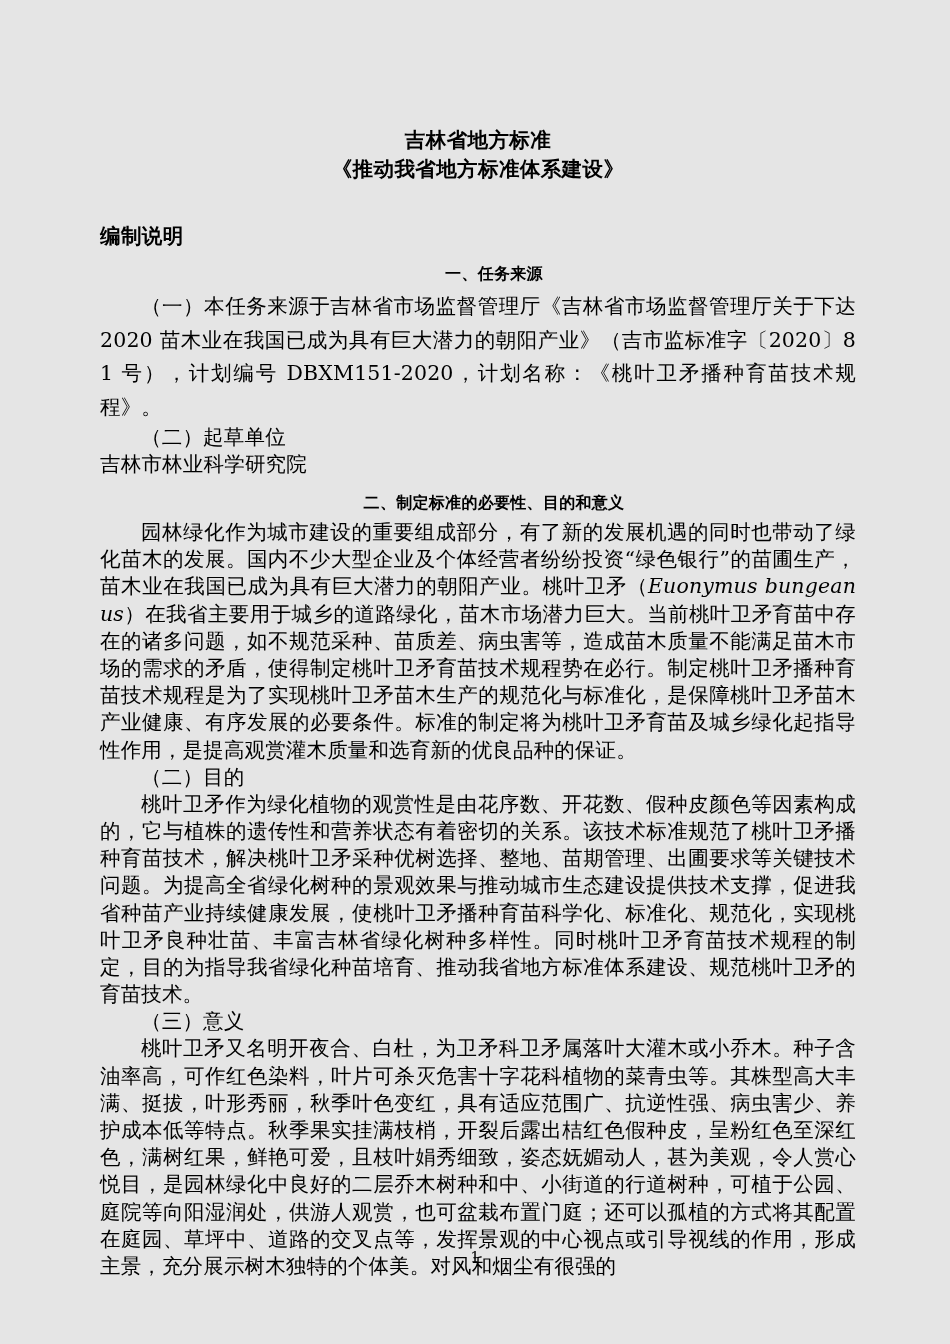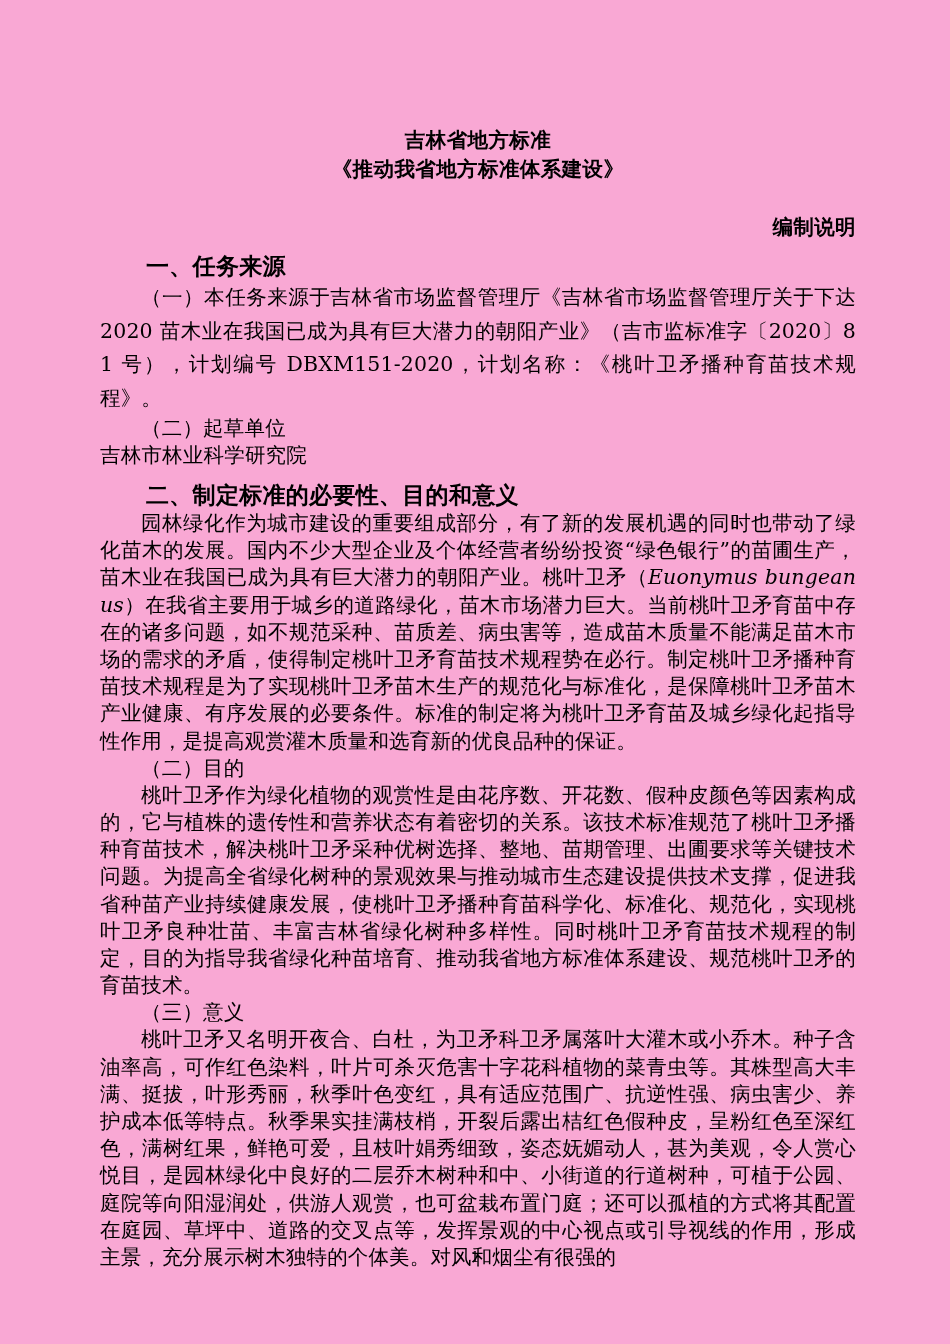--- a/index.html
+++ b/index.html
@@ -8,21 +8,21 @@
     background: #ffffff;
   }
   body {
     font-family: "DejaVu Serif", "Liberation Serif", serif;
     color: #000000;
   }
   .page {
     position: relative;
     width: 950px;
     height: 1344px;
-    background: #f9a8d4;
+    background: #e5e5e5;
     overflow: hidden;
     box-sizing: border-box;
   }
   .content {
     position: absolute;
     left: 100px;
     top: 0;
     width: 756px;
   }
 
@@ -32,38 +32,39 @@
     font-weight: bold;
     font-size: 20.5px;
     line-height: 29px;
     letter-spacing: 0.4px;
     font-family: "DejaVu Sans", "Liberation Sans", sans-serif;
   }
   .title-line-1 { margin-top: 126px; }
   .title-line-2 { margin-top: 0px; }
 
   .doc-subtitle {
-    text-align: right;
+    text-align: left;
     font-weight: bold;
     font-size: 20.5px;
     line-height: 29px;
     letter-spacing: 0.4px;
-    margin-top: 29px;
+    margin-top: 38px;
     font-family: "DejaVu Sans", "Liberation Sans", sans-serif;
   }
 
   
   .h1 {
     font-weight: bold;
-    font-size: 23px;
+    font-size: 16px;
     line-height: 29px;
     text-indent: 2em;
     letter-spacing: 0.3px;
     margin-top: 10px;
-    font-family: Liberation Serif, serif;
+    font-family: Liberation Mono, monospace;
+    text-align: center;
   }
   .h1.tight { margin-top: 12px; }
 
   .h2 {
     font-size: 20.5px;
     line-height: 27px;
     text-indent: 2em;
     letter-spacing: 0.2px;
   }
 

